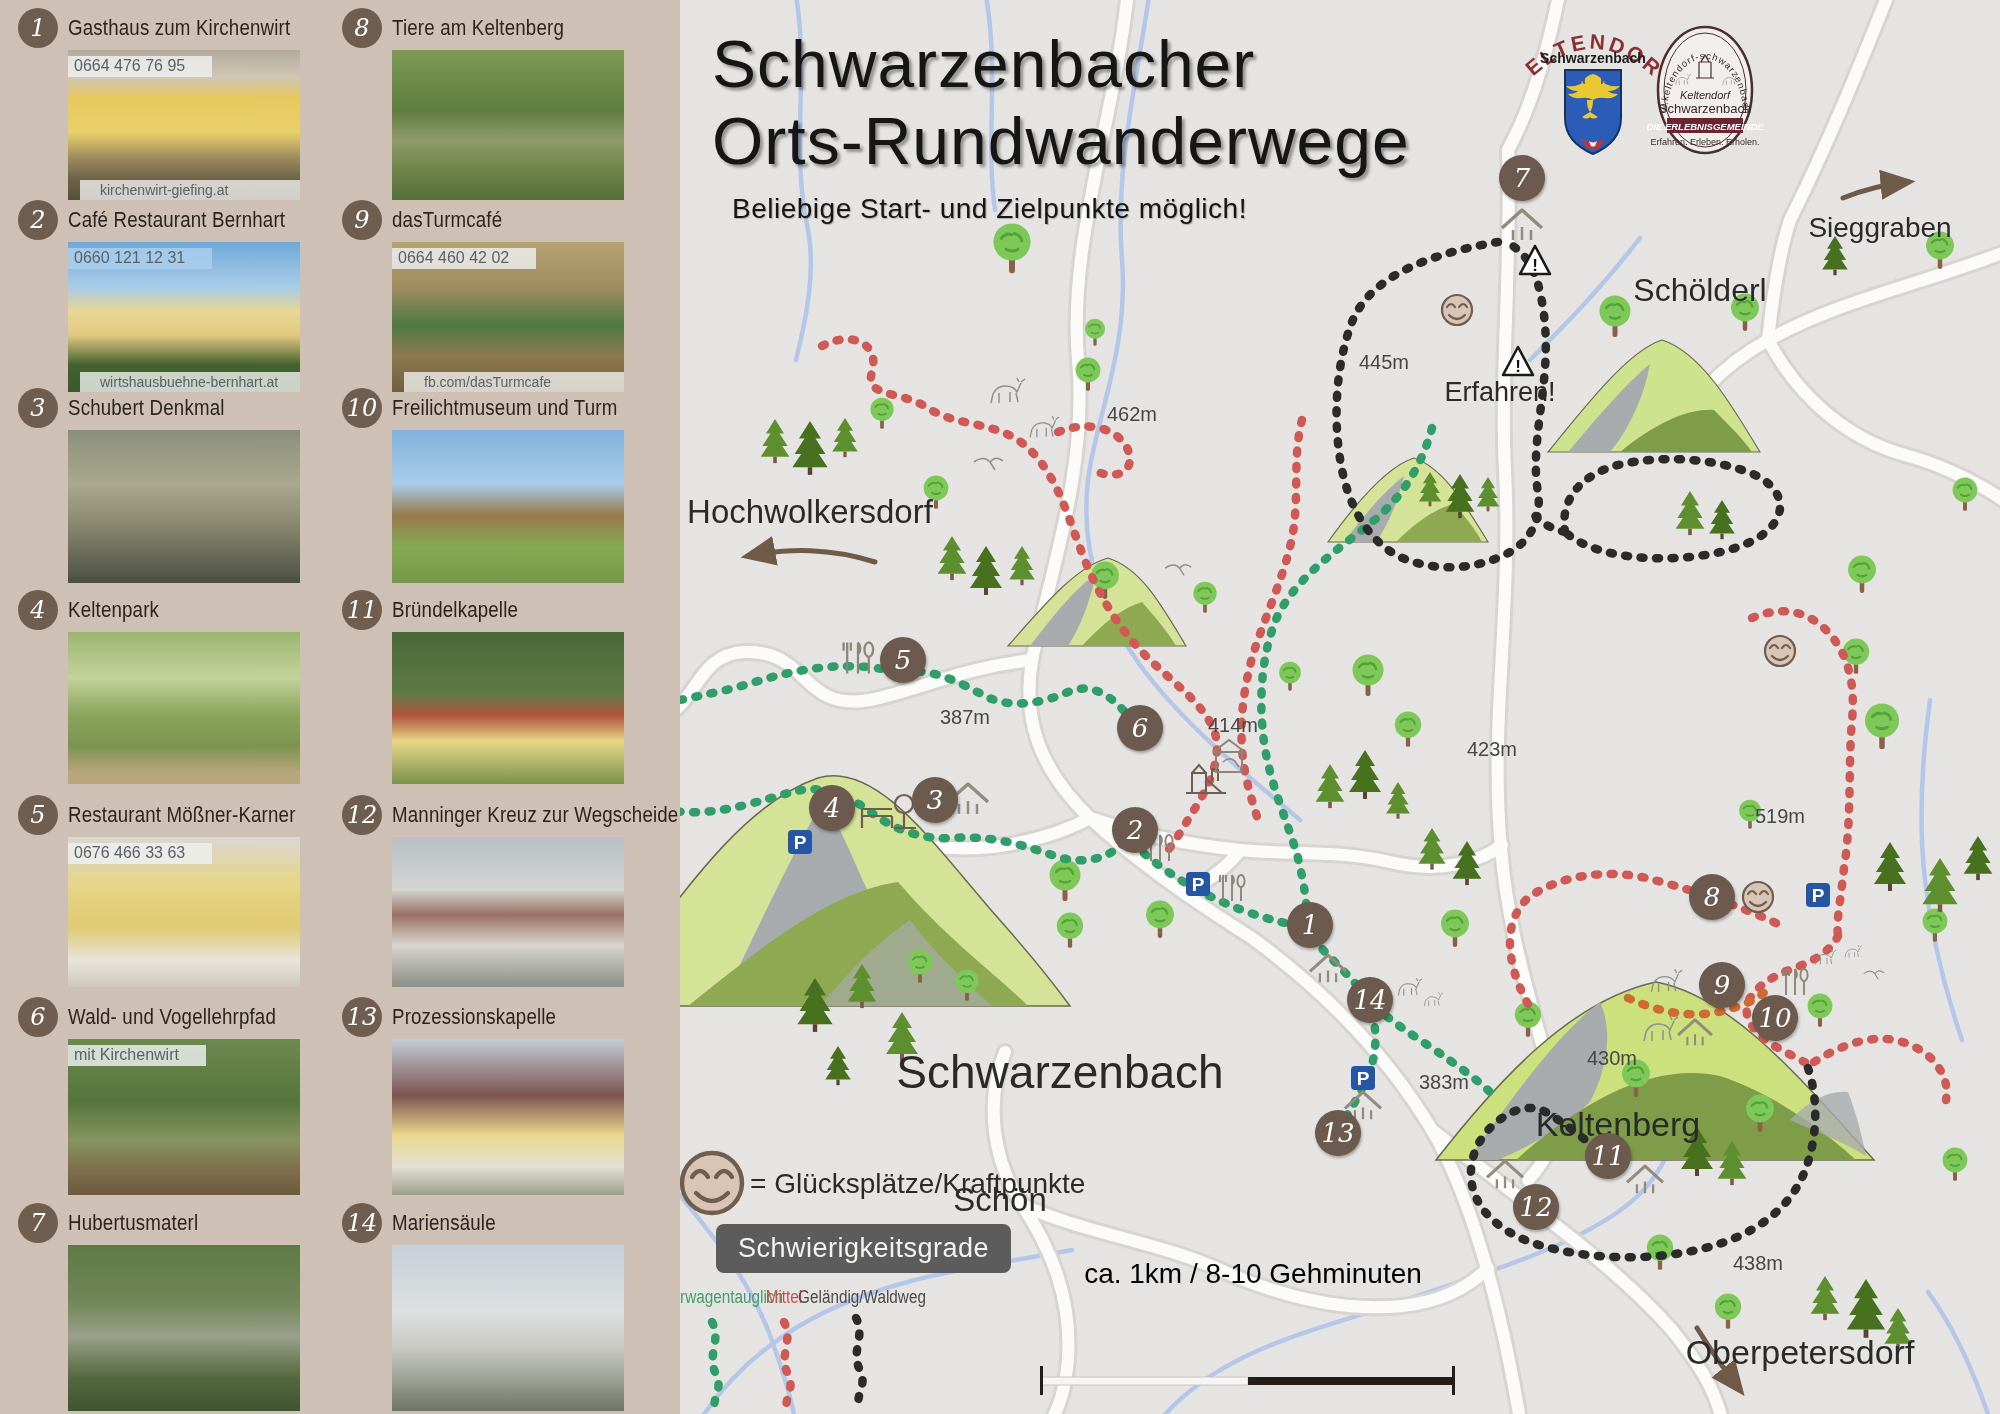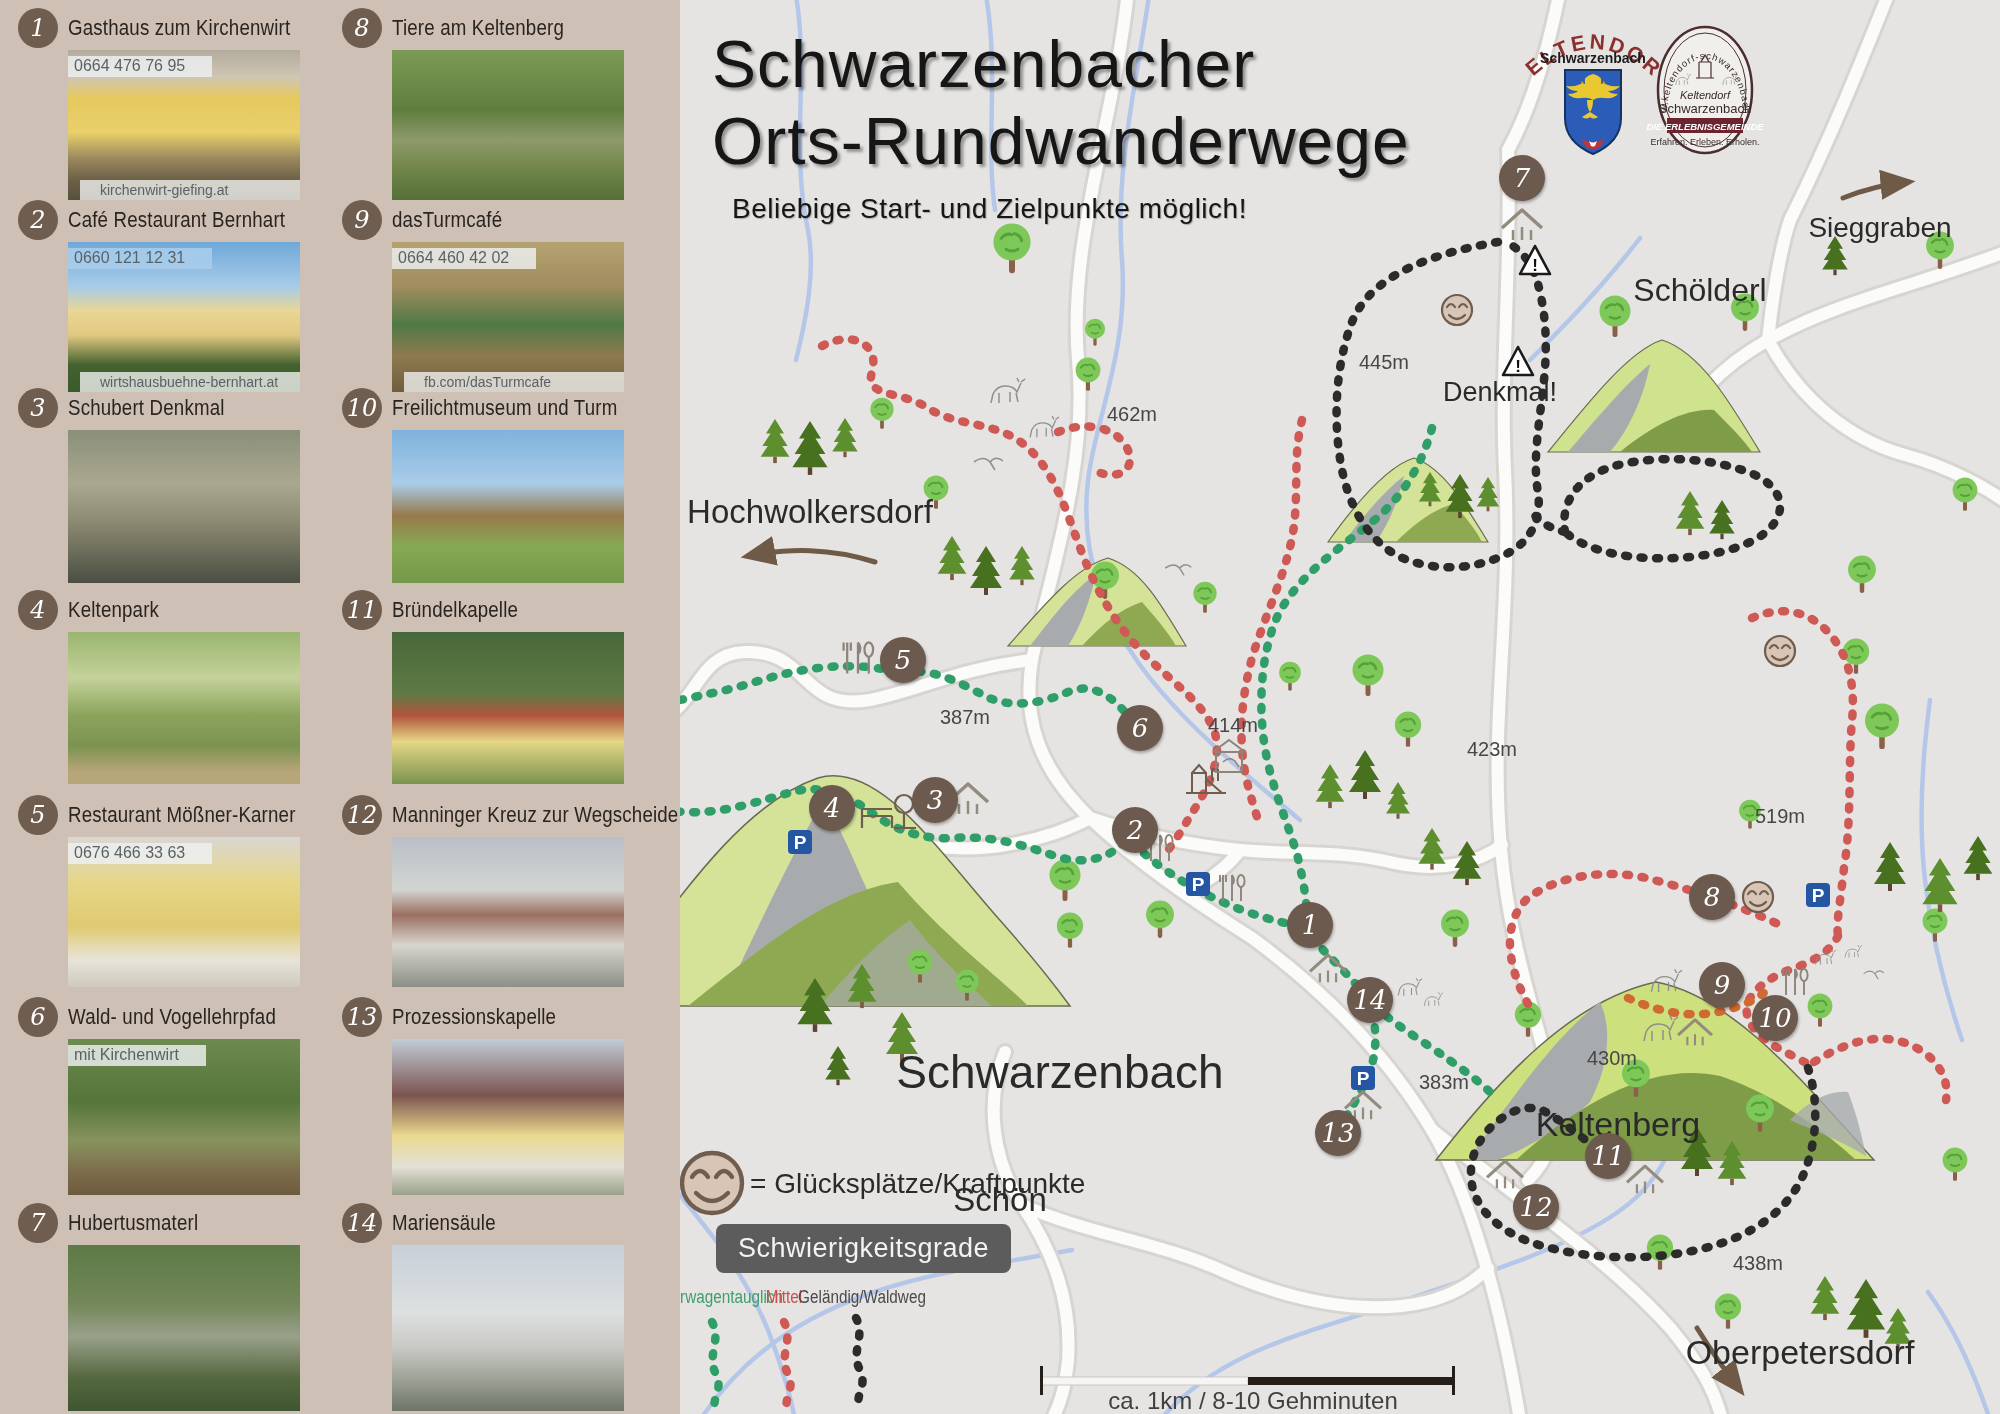--- a/index.html
+++ b/index.html
@@ -376,21 +376,21 @@
   <div class="subtitle">Beliebige Start- und Zielpunkte möglich!</div>
 </div>
 
 <div class="mlabel" style="left:810px;top:512px;font-size:33px">Hochwolkersdorf</div>
 <div class="mlabel" style="left:1880px;top:228px;font-size:28px">Sieggraben</div>
 <div class="mlabel" style="left:1700px;top:290px;font-size:32px">Schölderl</div>
 <div class="mlabel" style="left:1060px;top:1072px;font-size:46px">Schwarzenbach</div>
 <div class="mlabel" style="left:1000px;top:1200px;font-size:33px">Schön</div>
 <div class="mlabel" style="left:1618px;top:1124px;font-size:34px">Keltenberg</div>
 <div class="mlabel" style="left:1800px;top:1352px;font-size:34px">Oberpetersdorf</div>
-<div class="mlabel" style="left:1500px;top:392px;font-size:27px">Denkmal!</div>
+<div class="mlabel" style="left:1500px;top:392px;font-size:27px">Erfahren!</div>
 
 <div class="elev" style="left:1132px;top:414px">462m</div>
 <div class="elev" style="left:1384px;top:362px">445m</div>
 <div class="elev" style="left:965px;top:717px">387m</div>
 <div class="elev" style="left:1233px;top:725px">414m</div>
 <div class="elev" style="left:1492px;top:749px">423m</div>
 <div class="elev" style="left:1780px;top:816px">519m</div>
 <div class="elev" style="left:1612px;top:1058px">430m</div>
 <div class="elev" style="left:1444px;top:1082px">383m</div>
 <div class="elev" style="left:1758px;top:1263px">438m</div>
@@ -408,21 +408,21 @@
 <div class="marker" style="left:1608px;top:1156px">11</div>
 <div class="marker" style="left:1536px;top:1207px">12</div>
 <div class="marker" style="left:1338px;top:1133px">13</div>
 <div class="marker" style="left:1370px;top:1000px">14</div>
 
 <div class="mlabel left" style="left:750px;top:1184px;font-size:28px">= Glücksplätze/Kraftpunkte</div>
 <div class="badge">Schwierigkeitsgrade</div>
 <div class="level" style="left:712px;color:#3f9e6a">Kinderwagentauglich</div>
 <div class="level" style="left:784px;color:#c4524d">Mittel</div>
 <div class="level" style="left:862px;color:#4a4a4a">Geländig/Waldweg</div>
-<div class="mlabel" style="left:1253px;top:1401px;font-size:24px;color:#404040">ca. 1km / 8-10 Gehminuten</div>
+<div class="mlabel" style="left:1253px;top:1274px;font-size:28px;color:#000000">ca. 1km / 8-10 Gehminuten</div>
 
 <div class="sidebar">
 
   <div class="poi" style="left:18px;top:8px;width:300px">
     <div class="poi-head">
           <span class="poi-num">1</span>
           <span class="poi-title">Gasthaus zum Kirchenwirt</span>
         </div>
     <div class="poi-photo ph1">
           <span class="poi-phone hideable">0664 476 76 95</span>

